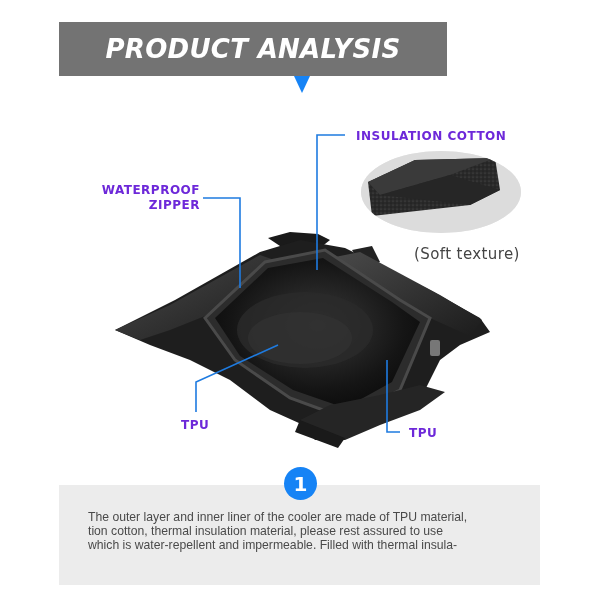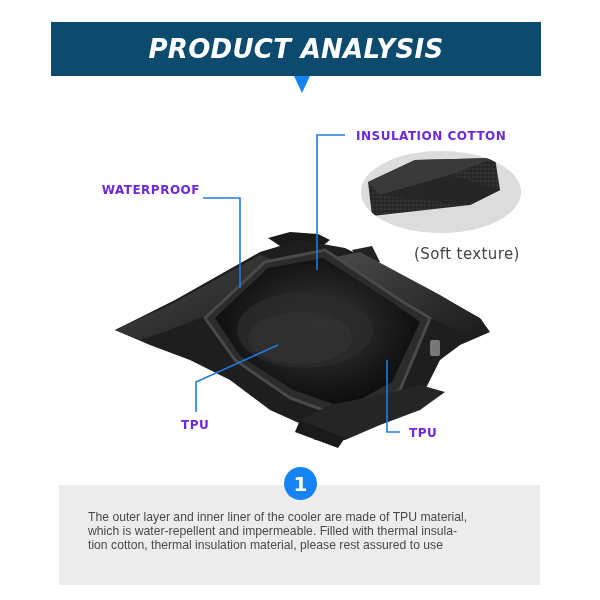--- a/index.html
+++ b/index.html
@@ -1,19 +1,19 @@
 <!DOCTYPE html>
 <html><head>
 <meta charset="utf-8">
 <style>
   html, body { margin: 0; padding: 0; background: #ffffff; }
   body { width: 600px; height: 600px; position: relative; overflow: hidden;
          font-family: "Liberation Sans", "DejaVu Sans", sans-serif; }
-  .banner { position: absolute; left: 51px; top: 22px; width: 490px; height: 54px;
-            background: #0c4a6e; display: flex; align-items: center; justify-content: center; }
+  .banner { position: absolute; left: 59px; top: 22px; width: 388px; height: 54px;
+            background: #737373; display: flex; align-items: center; justify-content: center; }
   .banner-title { color: #ffffff; font-size: 26px; font-weight: bold; font-style: italic;
                   letter-spacing: 0.3px; font-family: "DejaVu Sans", sans-serif; }
   .banner-pointer { position: absolute; left: 294px; top: 76px; width: 0; height: 0;
                     border-left: 8px solid transparent; border-right: 8px solid transparent;
                     border-top: 17px solid #1683f5; }
   .label { position: absolute; color: #6d28d9; font-weight: bold; font-size: 12px;
            letter-spacing: 0.5px; font-family: "DejaVu Sans", sans-serif; }
   .label-center { text-align: right; line-height: 15px; }
   .caption { position: absolute; color: #444; font-size: 15px; letter-spacing: 0.4px;
              font-family: "DejaVu Sans", sans-serif; }
@@ -94,24 +94,25 @@
     <polyline points="196,412 196,382 278,345"></polyline>
     <polyline points="387,360 387,432 400,432"></polyline>
   </g>
 </svg>
 
 <div class="label" style="left:356px; top:129px;">INSULATION COTTON</div>
 <div class="caption" style="left:414px; top:245px;">(Soft texture)</div>
 
 <div class="label label-center" style="left:100px; top:183px; width:100px;">
   <div>WATERPROOF</div>
+  <div>ZIPPER</div>
 </div>
 
 <div class="label" style="left:181px; top:418px;">TPU</div>
 <div class="label" style="left:409px; top:426px;">TPU</div>
 
 <div class="step-box"></div>
 <div class="step-circle">1</div>
 <div class="step-text">
   <div>The outer layer and inner liner of the cooler are made of TPU material,</div>
+  <div>tion cotton, thermal insulation material, please rest assured to use</div>
   <div>which is water-repellent and impermeable. Filled with thermal insula-</div>
-  <div>tion cotton, thermal insulation material, please rest assured to use</div>
 </div>
 
 </body></html>

